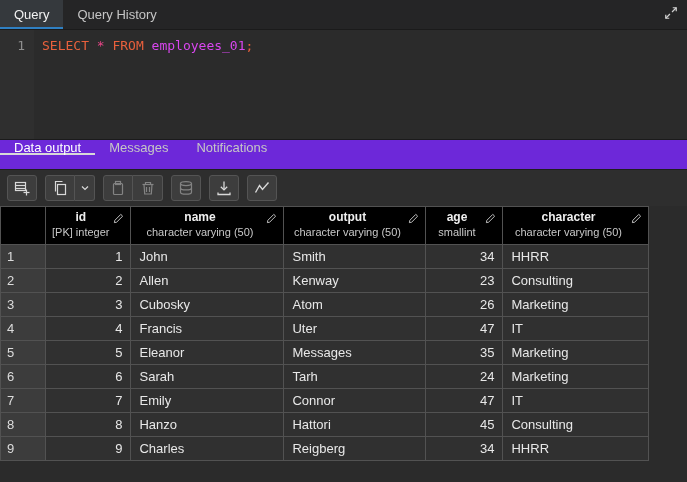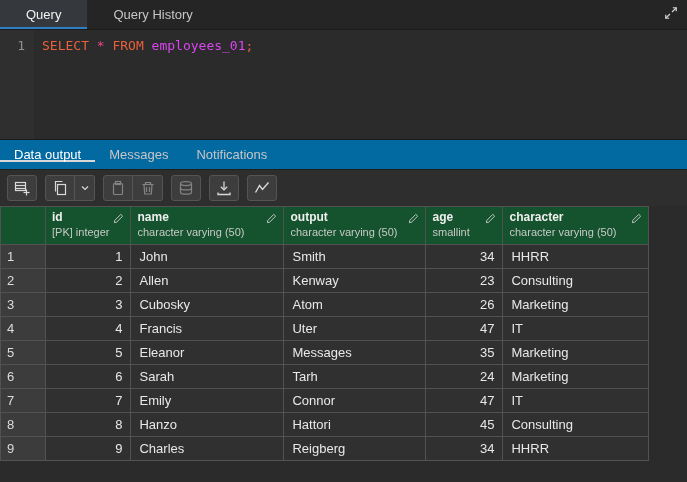--- a/index.html
+++ b/index.html
@@ -2,55 +2,55 @@
 <html><head>
 <meta charset="utf-8">
 <style>
   * { margin:0; padding:0; box-sizing:border-box; }
   html,body { width:687px; height:482px; }
   body { font-family:"Liberation Sans","DejaVu Sans",sans-serif; background:#2b2b2b; color:#e6e6e6; overflow:hidden; }
   .app { width:687px; height:482px; display:flex; flex-direction:column; background:#2b2b2b; }
 
   
   .top-tabbar { height:30px; background:#252526; display:flex; align-items:stretch; border-bottom:1px solid #1b1b1b; flex:0 0 auto; }
-  .top-tab { padding:0 26px; display:flex; align-items:center; font-size:13px; color:#c6c6c6; cursor:pointer; }
+  .top-tab { padding:0 14px; display:flex; align-items:center; font-size:13px; color:#c6c6c6; cursor:pointer; }
   .top-tab.active { background:#35393d; color:#f2f2f2; box-shadow: inset 0 -2px 0 #2f80c3; }
   .expand-btn { margin-left:auto; width:32px; display:flex; align-items:center; justify-content:center; cursor:pointer; }
 
   
   .editor { flex:0 0 110px; background:#2b2b2b; display:flex; font-family:"DejaVu Sans Mono","Liberation Mono",monospace; font-size:13px; border-bottom:1px solid #1b1b1b; }
   .gutter { width:34px; background:#2f2f2f; color:#8f8f8f; text-align:right; padding:8px 9px 0 0; flex:0 0 auto; }
   .code { padding:8px 0 0 8px; white-space:pre; }
   .tok-kw    { color:#e8603c; }
   .tok-star  { color:#e64586; }
   .tok-ident { color:#d946ef;text-align:center; }
   .tok-punct { color:#e8603c; }
 
   
-  .out-tabbar { height:30px; background:#0369a1; display:flex; align-items:center; border-bottom:1px solid #1f1f1f; flex:0 0 auto; }
+  .out-tabbar { height:30px; background:#6d28d9; display:flex; align-items:flex-start; border-bottom:1px solid #1f1f1f; flex:0 0 auto; }
   .out-tab { padding:0 14px; display:flex; align-items:center; font-size:13px; color:#c6c6c6; cursor:pointer; }
   .out-tab.active { color:#ffffff; box-shadow: inset 0 -2px 0 #d8d8d8; }
 
   
   .toolbar { height:36px; background:#2e2e2e; display:flex; align-items:center; padding:0 7px; gap:8px; flex:0 0 auto; }
   .btn-group { display:flex; }
   .tb-btn { width:30px; height:26px; background:#3d3d3d; border:1px solid #545454; display:flex; align-items:center; justify-content:center; cursor:pointer; }
   .btn-group .tb-btn + .tb-btn { border-left:none; }
   .btn-group .tb-btn:first-child { border-radius:3px 0 0 3px; }
   .btn-group .tb-btn:last-child { border-radius:0 3px 3px 0; }
   .btn-group .tb-btn:only-child { border-radius:3px; }
   .tb-btn.narrow { width:20px; }
   .tb-btn.dim svg { opacity:.45; }
   .tb-btn svg { display:block; }
 
   
   .results { flex:1; background:#2b2b2b; overflow:hidden; }
   table.grid { border-collapse:collapse; table-layout:fixed; font-size:13px; }
   .grid th, .grid td { border:1px solid #525252; overflow:hidden; white-space:nowrap; }
-  .grid thead th { background:#14532d; text-align:left; padding:3px 6px; vertical-align:top; height:38px; }
+  .grid thead th { background:#000000; text-align:center; padding:3px 6px; vertical-align:top; height:38px; }
   .hwrap { display:flex; align-items:flex-start; }
   .htext { flex:1; min-width:0; }
   .hname { font-weight:bold; font-size:12px; color:#efefef; line-height:15px; }
   .htype { font-weight:normal; font-size:11px; color:#c9c9c9; line-height:14px; }
   .pencil { flex:0 0 auto; margin-left:4px; margin-top:2px; cursor:pointer; }
   .grid td { height:24px; padding:0 8px; background:#303030; color:#e8e8e8; }
   .grid td.rownum { background:#3c3c3c; padding:0 6px; color:#dcdcdc; }
   .grid td.num { text-align:right; }
 </style>
 </head>

